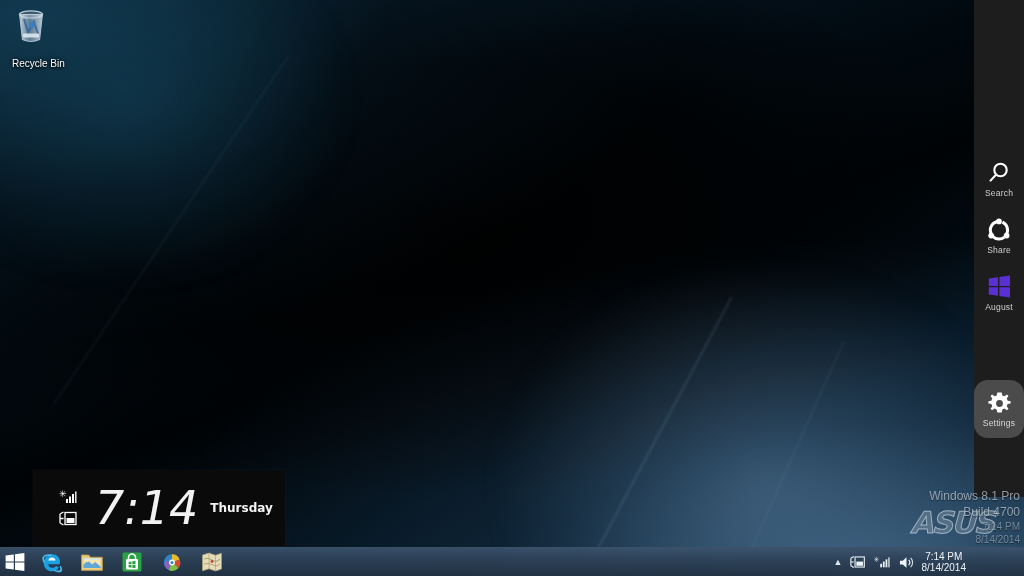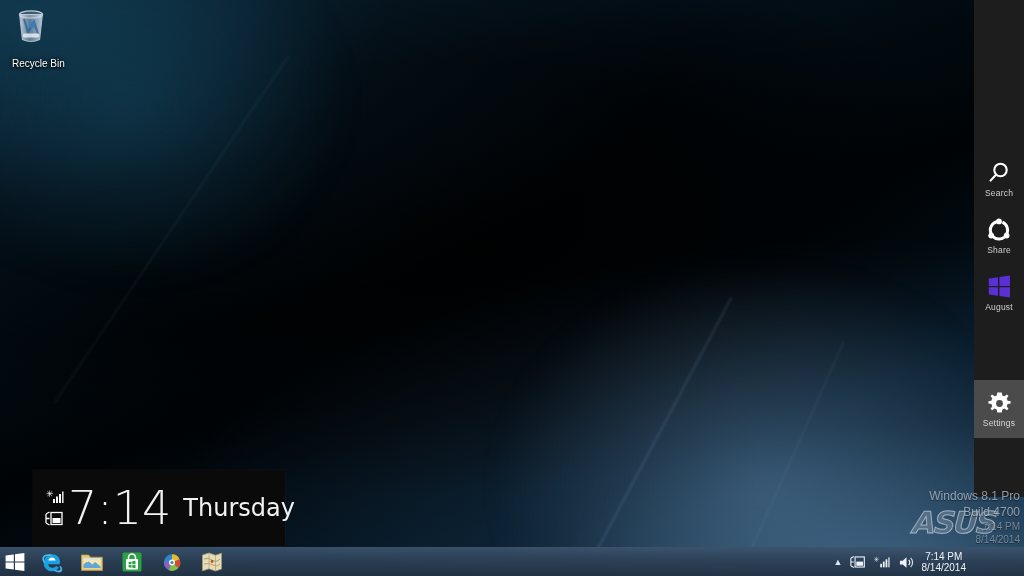--- a/index.html
+++ b/index.html
@@ -129,28 +129,29 @@
     padding-left: 12px;
   }
   .clock-time {
     font-size: 46px;
     color: #f2f2f2;
     font-weight: 300;
     letter-spacing: 0px;
     line-height: 46px;
     font-family: "DejaVu Sans", sans-serif;
     padding: 0 12px 0 4px;
+    font-style: italic;
   }
   .clock-date {
     display: flex; flex-direction: column;
     justify-content: center;
     color: #f2f2f2;
-    font-size: 24px;
+    font-size: 12px;
     line-height: 23px;
-    font-weight: 400;
+    font-weight: 700;
     font-family: "DejaVu Sans", sans-serif;
   }
 
   
   .charms {
     position: absolute;
     right: 0; top: 0;
     width: 50px; height: 497px;
     background: #1d1d1d;
   }
@@ -162,21 +163,21 @@
     gap: 3px;
     cursor: default;
   }
   .charm .cicon { height: 26px; display:flex; align-items:center; justify-content:center; }
   .charm .clabel {
     font-size: 8.5px;
     color: #cfcfcf;
     line-height: 9px;
     letter-spacing: .2px;
   }
-  .charm.active { background: #4b4b4b; }
+  .charm.active { background: #4b4b4b; border-radius: 14px; }
   .charm.active .clabel { color: #d8d8d8; }
 
   
   .watermark {
     position: absolute;
     right: 4px; bottom: 30px;
     text-align: right;
     color: rgba(215,228,240,0.62);
     font-size: 12px;
     line-height: 16px;

